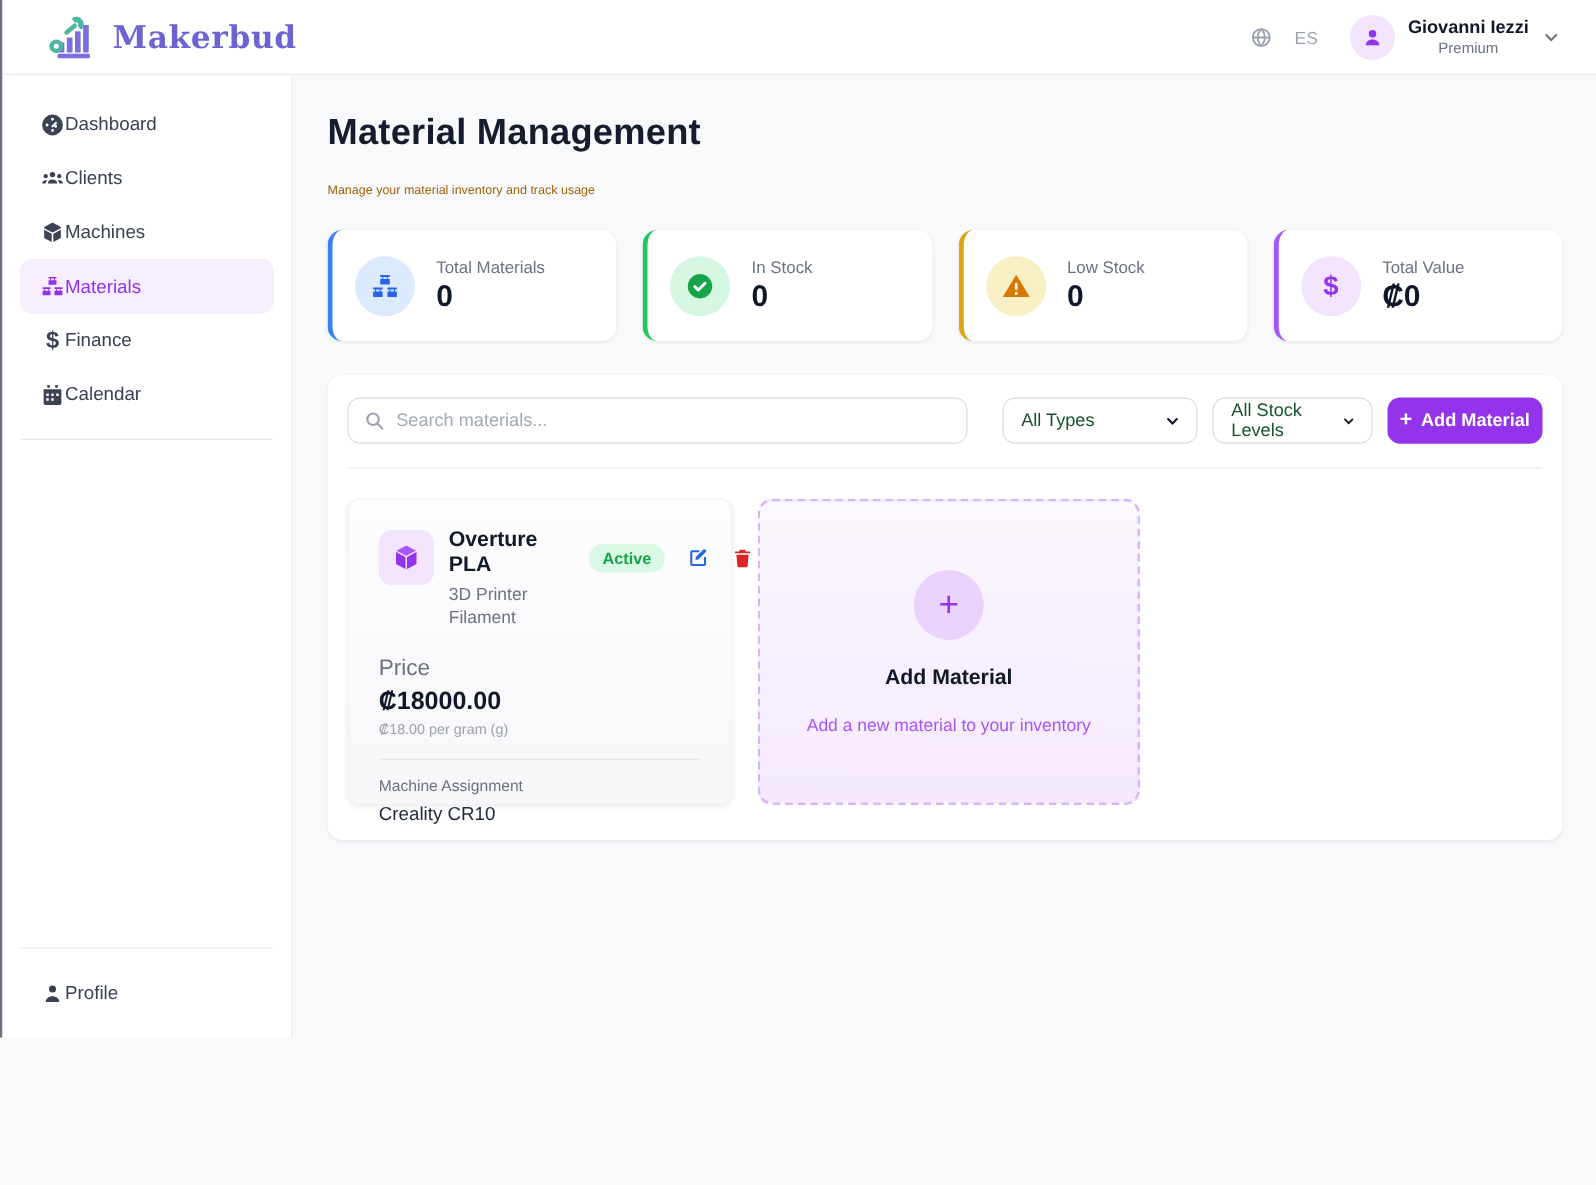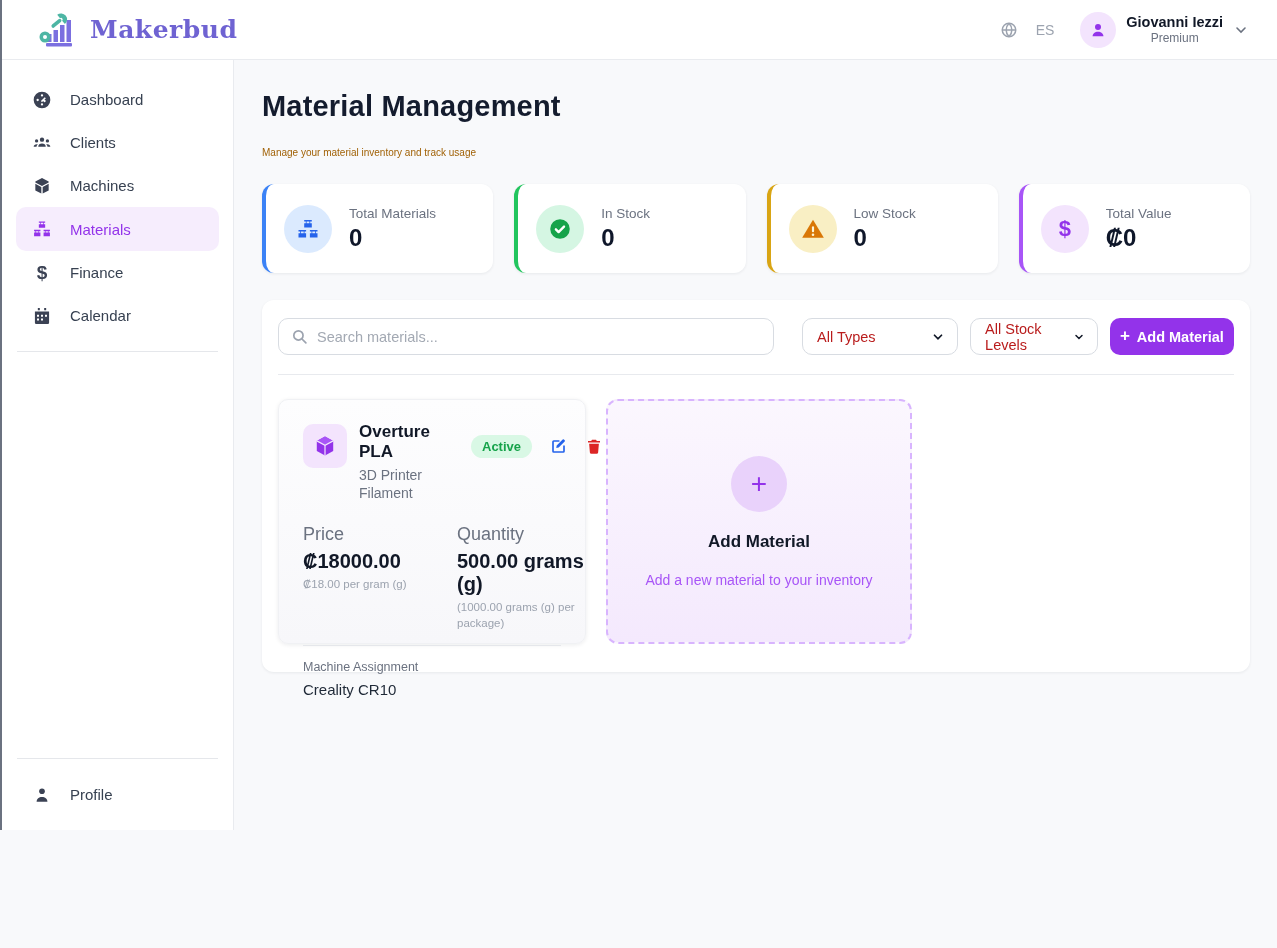--- a/index.html
+++ b/index.html
@@ -15,21 +15,21 @@
   .lang { display:flex; align-items:center; gap:18px; color:#9ca3af; font-size:14px; cursor:pointer; }
   .user-chip { display:flex; align-items:center; gap:10px; cursor:pointer; }
   .avatar { width:36px; height:36px; border-radius:50%; background:#f3e4fd; display:flex; align-items:center; justify-content:center; }
   .user-meta { text-align:center; }
   .user-name { font-size:14.5px; font-weight:700; color:#111827; }
   .user-plan { font-size:12px; color:#6b7280; margin-top:1px; }
 
   
   .body-wrap { display:flex; flex:1; min-height:0; }
   .sidebar { width:232px; background:#fff; border-right:1px solid #e9ebef; display:flex; flex-direction:column; padding-top:18px; flex:0 0 auto; }
-  .nav-item { display:flex; align-items:center; gap:18px; height:43px; padding:0 16px 0 30px; margin:0 0 0 0; font-size:15px; color:#374151; cursor:pointer; }
+  .nav-item { display:flex; align-items:center; height:43px; padding:0 16px 0 30px; margin:0 0 0 0; font-size:15px; color:#374151; cursor:pointer; }
   .nav-item svg, .nav-item .dollar { flex:0 0 auto; color:#3b4254; }
   .nav-item.active { background:#f6edfd; color:#9333ea; border-radius:10px; margin:0 14px; padding-left:16px; height:44px; }
   .nav-item.active svg { color:#9333ea; }
   .dollar { font-size:19px; font-weight:700; width:20px; text-align:center; }
   .side-divider { height:1px; background:#e5e7eb; margin:14px 15px; }
   .side-spacer { flex:1; }
   .profile-item { margin-bottom:14px; }
 
   .main { flex:1; overflow:hidden; padding:30px 27px 0 28px; }
   .page-title { font-size:29px; font-weight:700; color:#141c2e; letter-spacing:.2px; }
@@ -50,21 +50,21 @@
   .stat-label { font-size:13.5px; color:#6b7280; }
   .stat-value { font-size:24px; font-weight:700; color:#0f172a; margin-top:3px; }
   .stat-icon .dollar-big { font-size:22px; font-weight:700; }
 
   
   .panel { background:#fff; border-radius:12px; box-shadow:0 1px 3px rgba(16,24,40,.07); margin-top:27px; padding:18px 16px 28px 16px; }
   .toolbar { display:flex; gap:12px; align-items:center; }
   .search-box { flex:0 0 496px; height:37px; border:1px solid #d8dce2; border-radius:10px; display:flex; align-items:center; padding:0 12px; gap:9px; color:#9ca3af; }
   .search-box input { border:none; outline:none; flex:1; font-size:14.5px; font-family:"Liberation Sans",sans-serif; color:#374151; background:transparent; }
   .search-box input::placeholder { color:#a3a9b3; }
-  .select { height:37px; border:1px solid #d8dce2; border-radius:10px; display:flex; align-items:center; justify-content:space-between; padding:0 12px 0 14px; font-size:14.5px; color:#b91c1c; cursor:pointer; background:#fff; }
+  .select { height:37px; border:1px solid #d8dce2; border-radius:10px; display:flex; align-items:center; justify-content:space-between; padding:0 12px 0 14px; font-size:14.5px; color:#14532d; cursor:pointer; background:#fff; }
   .select.types { width:163px; margin-left:16px; }
   .select.stock { width:133px; }
   .btn-add { height:37px; width:131px; background:#9333ea; color:#fff; border:none; border-radius:10px; font-size:14.5px; font-weight:600; display:flex; align-items:center; justify-content:center; gap:7px; cursor:pointer; font-family:"Liberation Sans",sans-serif; }
   .btn-add .plus { font-size:17px; font-weight:700; margin-top:-1px; }
   .panel-divider { height:1px; background:#e8eaee; margin:19px 0 24px 0; }
 
   
   .cards { display:flex; gap:20px; }
   .mat-card { width:308px; height:245px; background:linear-gradient(180deg,#fdfdfe 0%,#f7f7fa 100%); border:1px solid #f0f1f4; border-radius:10px; box-shadow:0 1px 4px rgba(16,24,40,.08); padding:22px 24px 0 24px; }
   .mat-head { display:flex; align-items:flex-start; gap:12px; }
@@ -300,25 +300,20 @@
                   </svg>
                 </button>
               </div>
             </div>
             <div class="mat-stats">
               <div class="mat-col">
                 <div class="mat-col-label">Price</div>
                 <div class="mat-col-value">₡18000.00</div>
                 <div class="mat-col-sub">₡18.00 per gram (g)</div>
               </div>
-              <div class="mat-col" style="margin-left:24px;">
-                <div class="mat-col-label">Quantity</div>
-                <div class="mat-col-value">500.00 grams (g)</div>
-                <div class="mat-col-sub">(1000.00 grams (g) per package)</div>
-              </div>
             </div>
             <div class="mat-divider"></div>
             <div class="mat-assign-label">Machine Assignment</div>
             <div class="mat-assign-value">Creality CR10</div>
           </div>
 
           <div class="add-card">
             <div class="add-circle">
               <span>+</span>
             </div>

